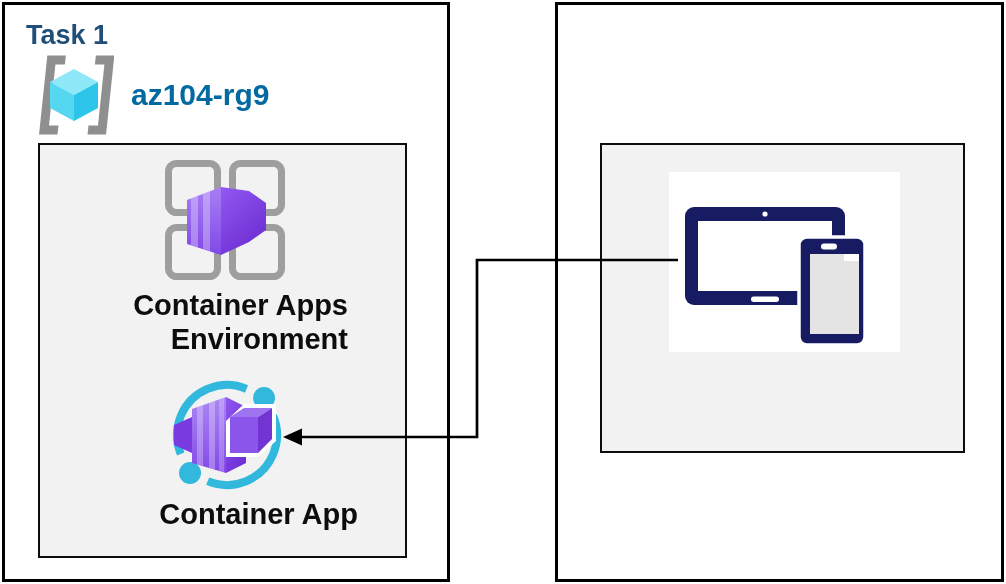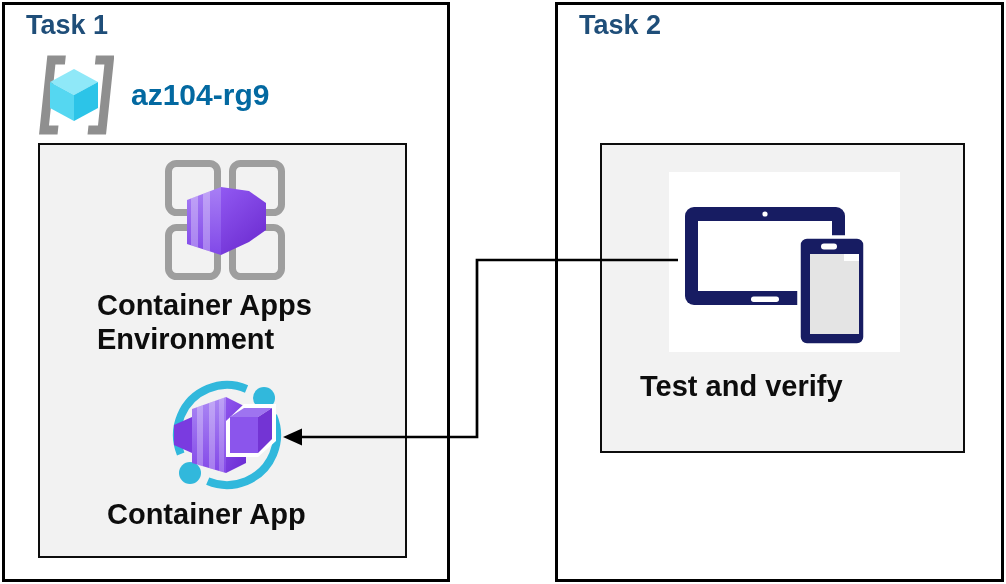--- a/index.html
+++ b/index.html
@@ -18,42 +18,42 @@
   }
   #task1-panel{left:2px;top:2px;width:448px;height:580px;}
   #task2-panel{left:555px;top:2px;width:449px;height:580px;}
   .task-title{
     position:absolute;
     font-size:27px;font-weight:bold;
     color:#1F4E79;
     letter-spacing:0px;
     white-space:nowrap;
   }
-  #task1-title{left:26px;top:10px;}
+  #task1-title{left:26px;top:20px;}
   #task2-title{left:579px;top:10px;}
   .rg-icon{position:absolute;left:34px;top:54px;width:80px;height:82px;}
   .rg-label{
     position:absolute;left:131px;top:78px;
     font-size:30px;font-weight:bold;color:#0369a1;white-space:nowrap;
   }
   .inner-box{
     position:absolute;
     background:#F2F2F2;
     border:2px solid #0d0d0d;
     box-sizing:border-box;
   }
   #env-box{left:38px;top:143px;width:369px;height:415px;}
   #verify-box{left:600px;top:143px;width:365px;height:310px;}
   .node-icon{position:absolute;}
   #cae-icon{left:165px;top:160px;width:120px;height:122px;}
   #ca-icon{left:168px;top:377px;width:120px;height:116px;}
   .node-label{
     position:absolute;
     font-size:29px;font-weight:bold;color:#0d0d0d;
-    text-align:left;line-height:34px;
+    text-align:right;line-height:34px;
   }
   #cae-label{left:97px;top:288px;width:251px;}
   #ca-label{left:107px;top:497px;width:251px;}
   .white-plate{
     position:absolute;left:667px;top:170px;width:231px;height:180px;
     background:#ffffff;
   }
   #devices-icon{position:absolute;left:0;top:0;width:231px;height:180px;}
   #verify-label{left:640px;top:369px;width:285px;}
   #connector-layer{
@@ -64,21 +64,20 @@
 </head>
 <body>
 
 <div class="canvas">
 
   <div class="task-panel" id="task1-panel"></div>
 
   <div class="task-panel" id="task2-panel"></div>
 
   <div class="task-title" id="task1-title">Task 1</div>
-  <div class="task-title" id="task2-title">Task 2</div>
 
   <svg class="rg-icon" viewBox="0 0 80 82">
     <g transform="skewX(-6) translate(7,0)" stroke="#8F8F8F" stroke-width="9" fill="none">
       <path d="M25,6 H11 V76 H25"></path>
       <path d="M55,6 H69 V76 H55"></path>
     </g>
     <polygon points="40,15 64,28 40,41 16,28" fill="#8FE8F8"></polygon>
     <polygon points="16,28 40,41 40,67 16,54" fill="#55D7F1"></polygon>
     <polygon points="64,28 40,41 40,67 64,54" fill="#2CC4E8"></polygon>
   </svg>
@@ -144,20 +143,19 @@
         <rect x="29" y="49" width="134" height="70" fill="#FFFFFF"></rect>
         <circle cx="96" cy="42" r="2.6" fill="#FFFFFF"></circle>
         <rect x="82" y="124.5" width="28" height="5.5" rx="2.7" fill="#FFFFFF"></rect>
         <rect x="130" y="65" width="66" height="108" rx="8" fill="#171C62" stroke="#FFFFFF" stroke-width="3.5"></rect>
         <rect x="141" y="82" width="49" height="80" fill="#E4E4E4"></rect>
         <rect x="175" y="82" width="15" height="7" fill="#FFFFFF"></rect>
         <rect x="152" y="71.5" width="16" height="6" rx="3" fill="#FFFFFF"></rect>
       </svg>
     </div>
   </div>
-  <div class="node-label" id="verify-label">Test and verify</div>
 
   <svg id="connector-layer" viewBox="0 0 1006 584">
     <polyline points="678,260 477,260 477,437 299,437" fill="none" stroke="#000000" stroke-width="2.7"></polyline>
     <polygon points="283,437 302,428.5 302,445.5" fill="#000000"></polygon>
   </svg>
 
 </div>
 
 </body></html>

